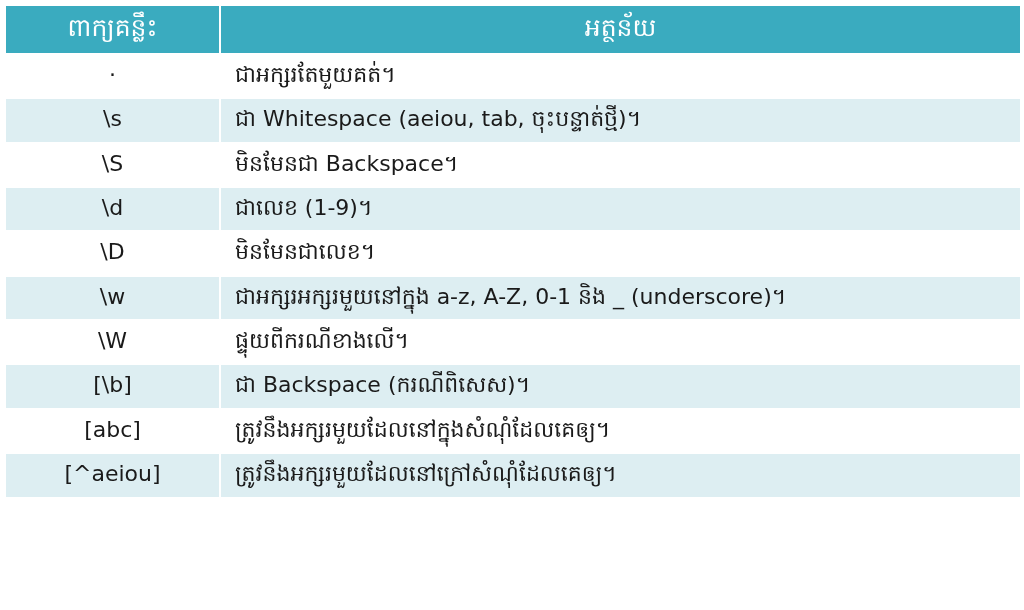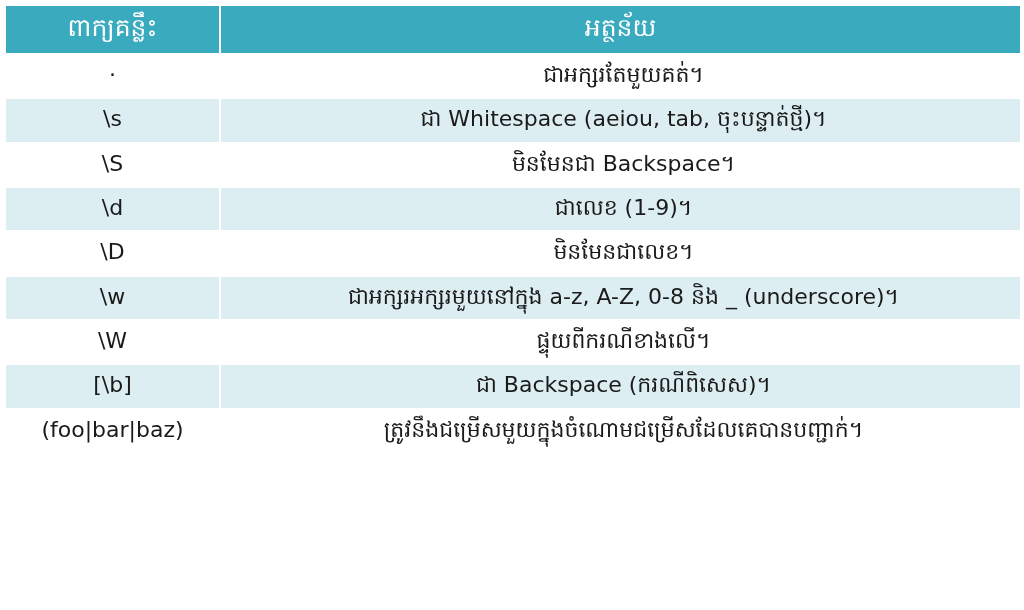--- a/index.html
+++ b/index.html
@@ -46,21 +46,21 @@
     padding: 7px 8px 9px 8px;
     line-height: 1.2;
     vertical-align: middle;
   }
   tbody td.pattern {
     text-align: center;
     font-size: 22px;
     white-space: nowrap;
   }
   tbody td.meaning {
-    text-align: center;
+    text-align: left;
     padding-left: 14px;
   }
   tbody tr.odd td { background: #ffffff; }
   tbody tr.even td { background: #ddeef2; }
 </style>
 </head>
 <body>
 
 <div class="table-wrap">
   <table class="regex-table">
@@ -90,29 +90,33 @@
         <tr class="even">
           <td class="pattern">\d</td>
           <td class="meaning">ជាលេខ (1-9)។</td>
         </tr>
         <tr class="odd">
           <td class="pattern">\D</td>
           <td class="meaning">មិនមែនជាលេខ។</td>
         </tr>
         <tr class="even">
           <td class="pattern">\w</td>
-          <td class="meaning">ជាអក្សរអក្សរមួយនៅក្នុង a-z, A-Z, 0-8 និង _ (underscore)។</td>
+          <td class="meaning">ជាអក្សរអក្សរមួយនៅក្នុង a-z, A-Z, 0-1 និង _ (underscore)។</td>
         </tr>
         <tr class="odd">
           <td class="pattern">\W</td>
           <td class="meaning">ផ្ទុយពីករណីខាងលើ។</td>
         </tr>
         <tr class="even">
           <td class="pattern">[\b]</td>
           <td class="meaning">ជា Backspace (ករណីពិសេស)។</td>
         </tr>
         <tr class="odd">
-          <td class="pattern">(foo|bar|baz)</td>
-          <td class="meaning">ត្រូវនឹងជម្រើសមួយក្នុងចំណោមជម្រើសដែលគេបានបញ្ជាក់។</td>
+          <td class="pattern">[abc]</td>
+          <td class="meaning">ត្រូវនឹងអក្សរមួយដែលនៅក្នុងសំណុំដែលគេឲ្យ។</td>
+        </tr>
+        <tr class="even">
+          <td class="pattern">[^aeiou]</td>
+          <td class="meaning">ត្រូវនឹងអក្សរមួយដែលនៅក្រៅសំណុំដែលគេឲ្យ។</td>
         </tr>
       </tbody>
   </table>
 </div>
 
 </body></html>

